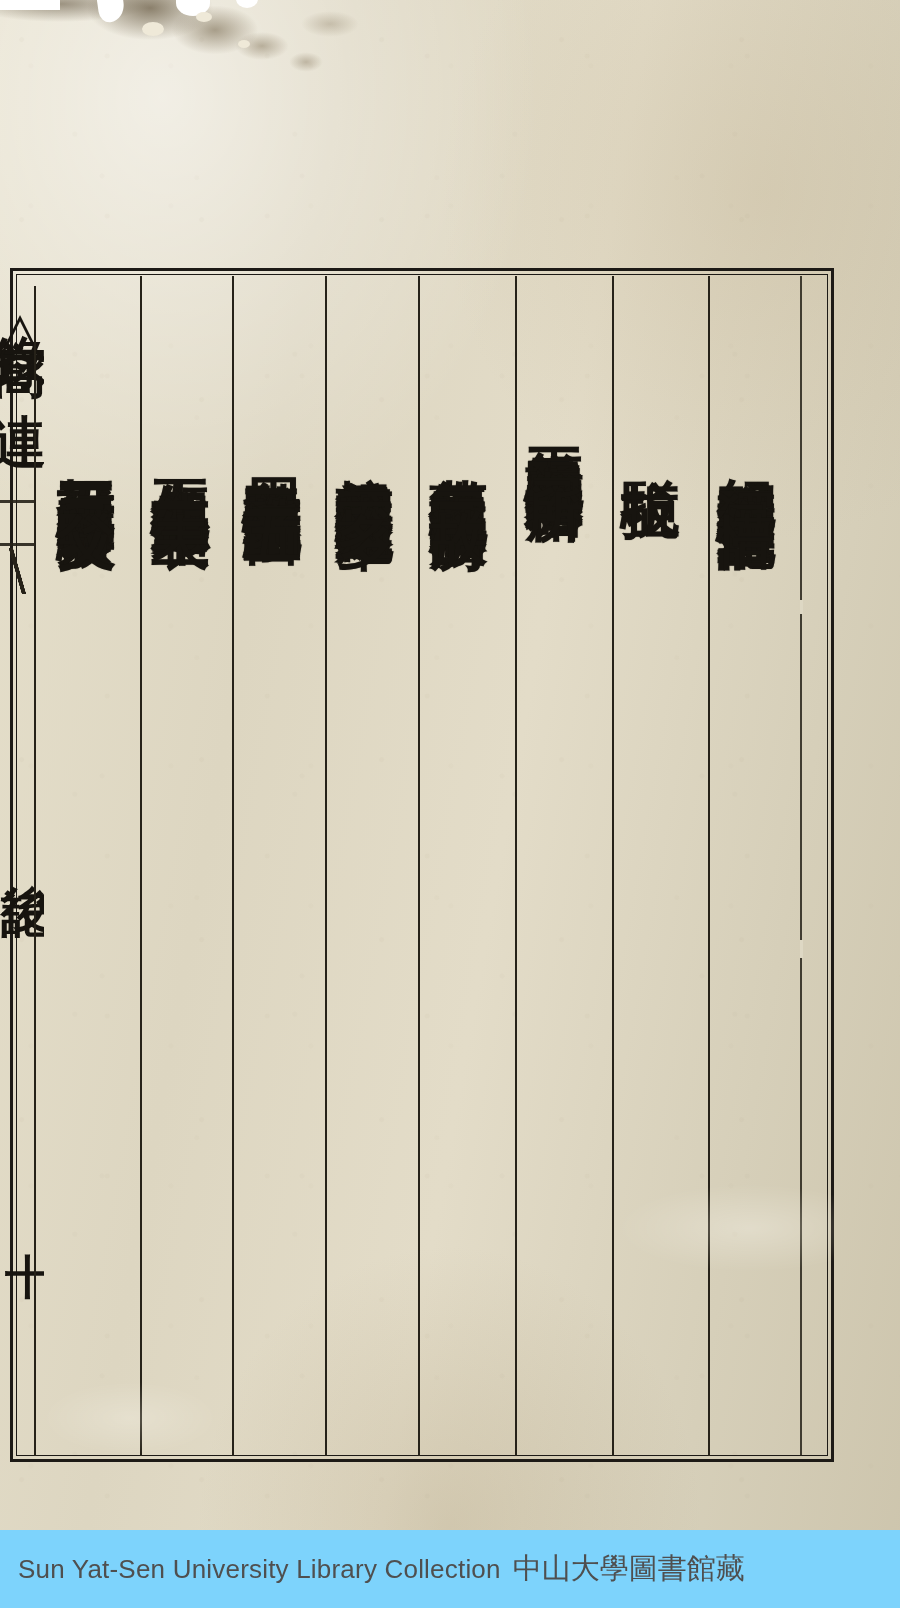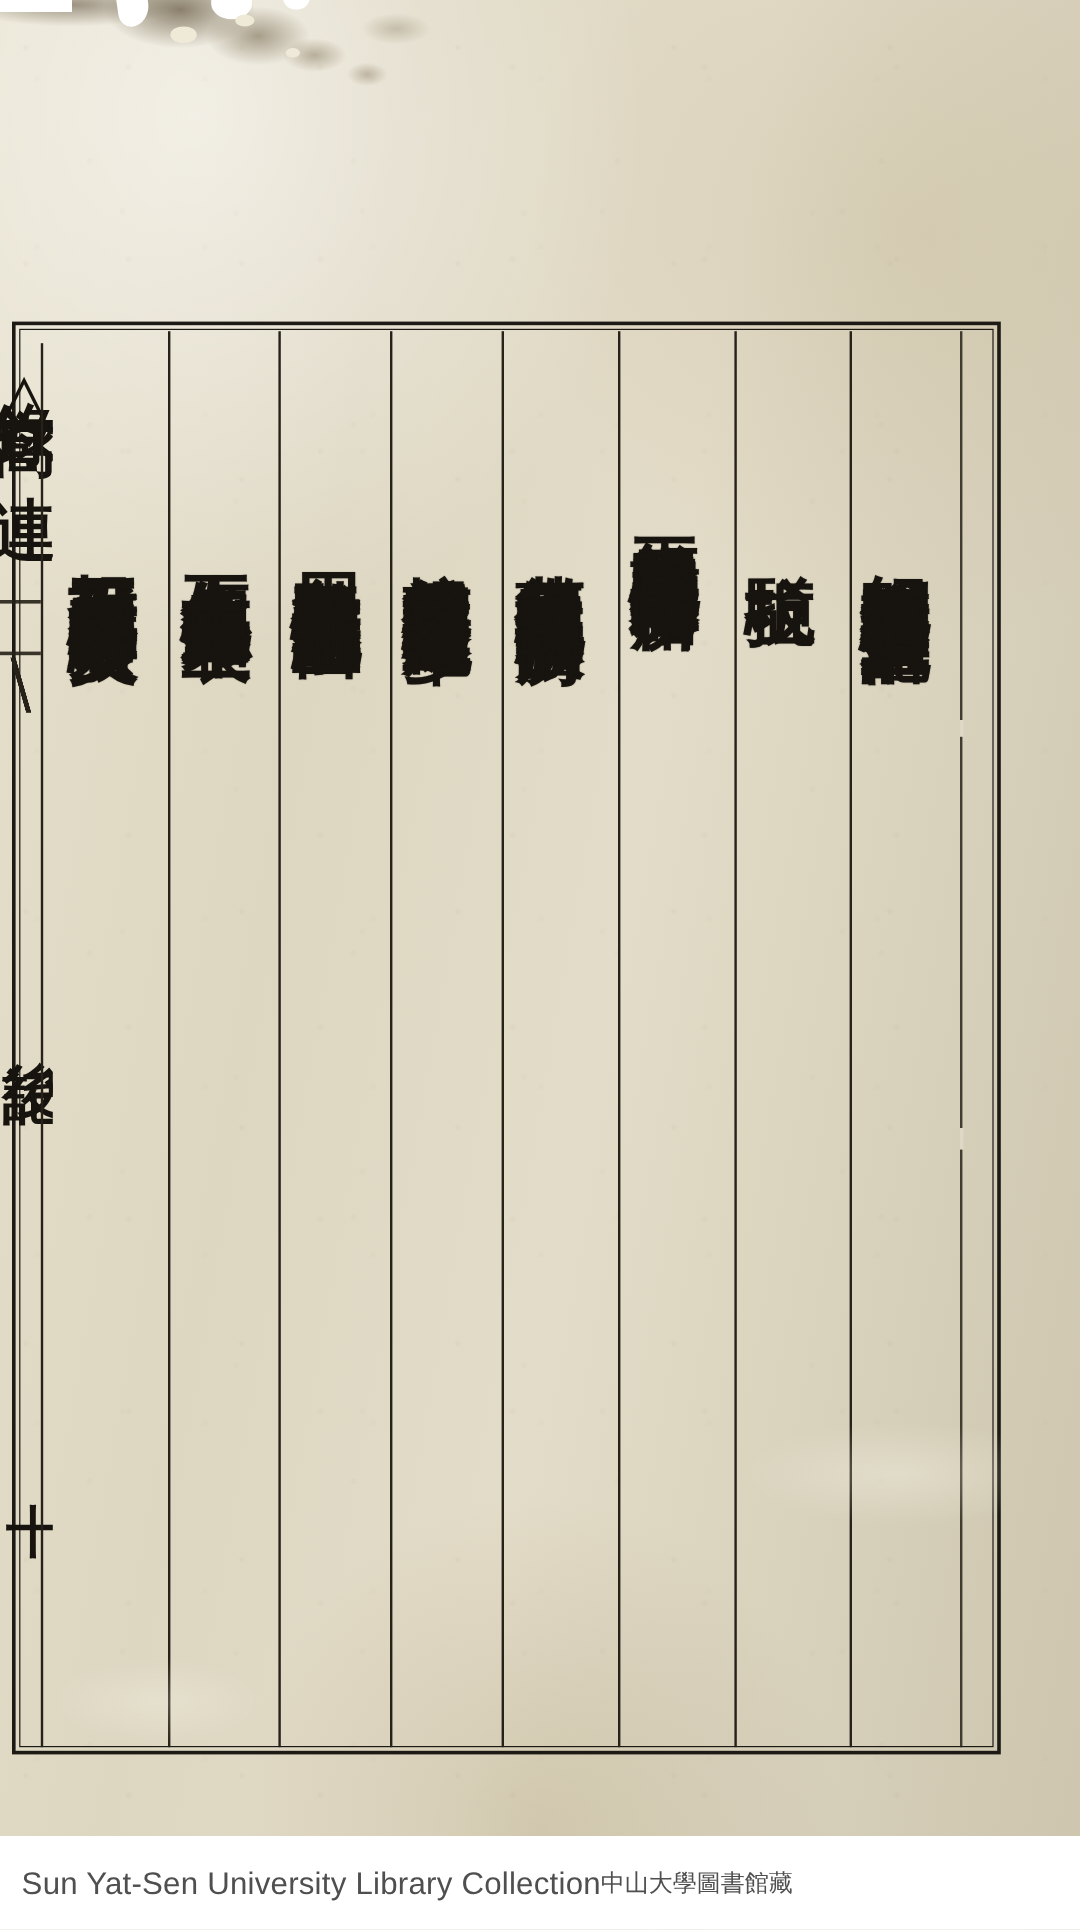--- a/index.html
+++ b/index.html
@@ -228,36 +228,37 @@
     background: #ded8c4;
   }
 
   
   .caption {
     position: absolute;
     left: 0;
     bottom: 0;
     width: 900px;
     height: 78px;
-    background: #ffffff;
+    background: #7dd3fc;
     display: flex;
     align-items: center;
     padding-left: 18px;
     box-sizing: border-box;
   }
   .caption .en {
     font-family: "Liberation Sans", sans-serif;
     font-size: 26px;
     color: #4f4f4f;
     letter-spacing: .2px;
   }
   .caption .zh {
     font-family: "DejaVu Sans", "Liberation Sans", sans-serif;
-    font-size: 20px;
+    font-size: 29px;
     color: #4f4f4f;
+    margin-left: 12px;
   }
 </style>
 </head>
 <body>
 
 <div id="page">
 
   <div class="paper-base"></div>
   <div class="paper-noise"></div>
 

